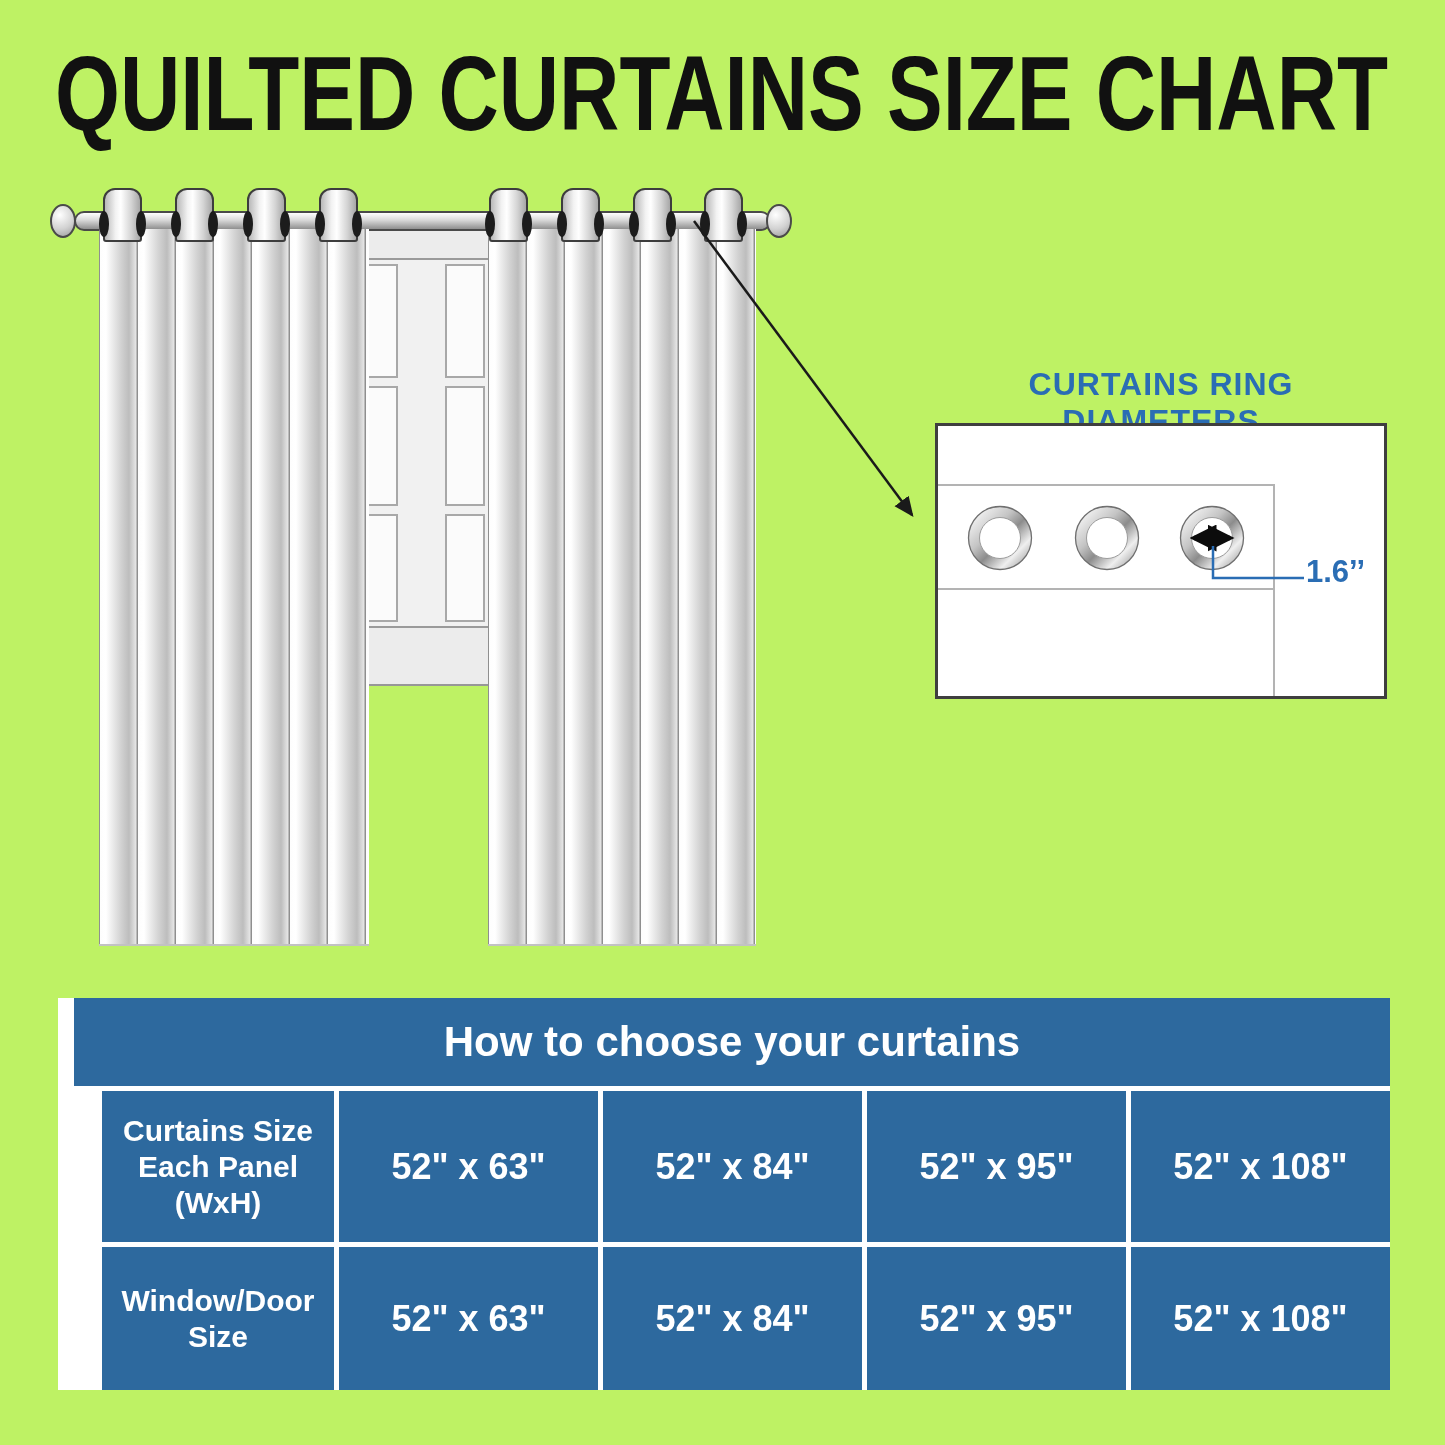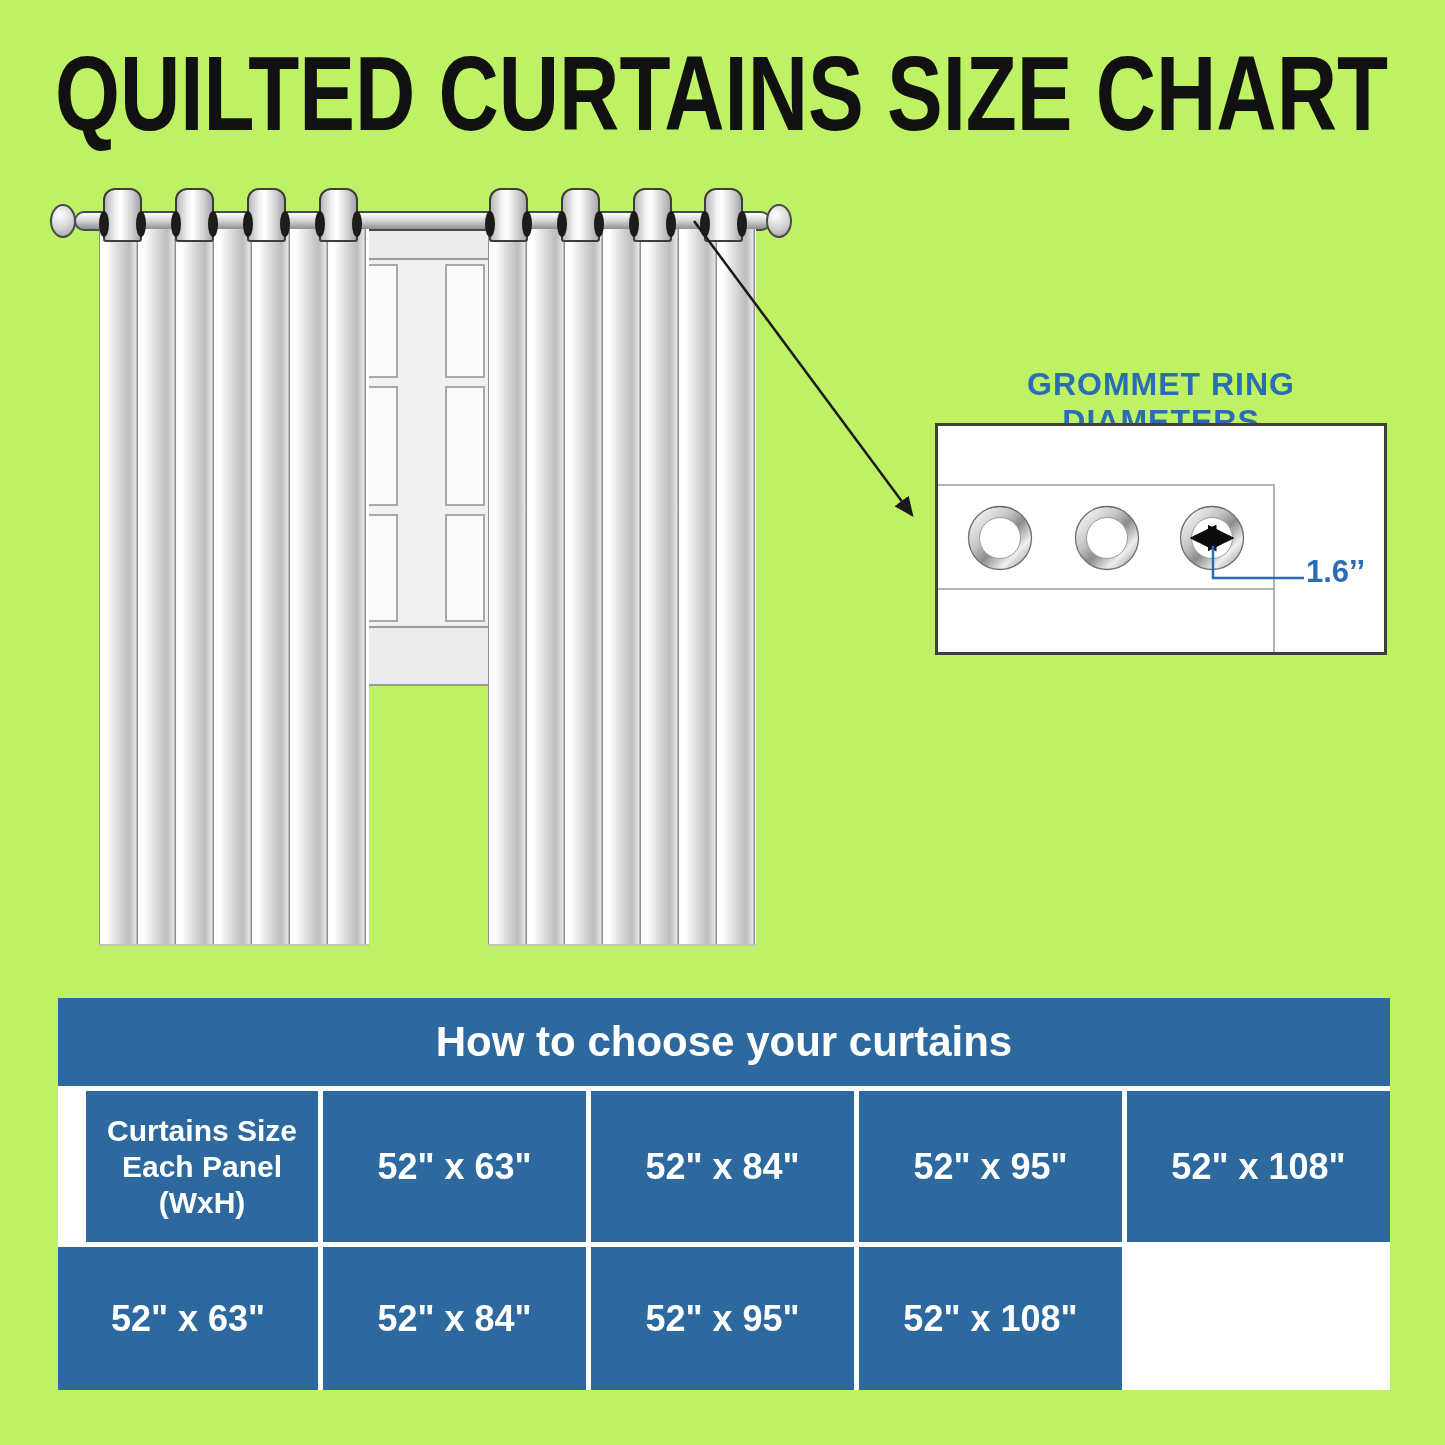--- a/index.html
+++ b/index.html
@@ -54,36 +54,36 @@
        border:2px solid #3d3d3d;border-radius:12px 12px 3px 3px;
        background:linear-gradient(90deg,#b9b9b9 0%,#f2f2f2 30%,#ffffff 45%,#d4d4d4 75%,#a7a7a7 100%);}
   .tab::before,.tab::after{content:"";position:absolute;top:21px;width:10px;height:26px;
        background:#1c1c1c;border-radius:50%;}
   .tab::before{left:-6px;} .tab::after{right:-6px;}
 
   
   .callout-heading{position:absolute;left:933px;top:366px;width:456px;
        text-align:center;font-size:32px;font-weight:bold;letter-spacing:1px;
        color:var(--accent);}
-  .callout-box{position:absolute;left:935px;top:423px;width:452px;height:232px;
+  .callout-box{position:absolute;left:935px;top:423px;width:452px;height:276px;
        border:3px solid #3f3f3f;background:#ffffff;}
   .fabric-band{position:absolute;left:0;top:58px;width:337px;height:106px;
        border:2px solid #b3b3b3;border-left:none;background:#fff;}
   .fabric-lower{position:absolute;left:0;top:164px;width:337px;bottom:0;
        border-right:2px solid #b3b3b3;}
   .grommet-svg{position:absolute;inset:0;}
   .measure-label{position:absolute;left:368px;top:128px;font-size:31px;
        font-weight:bold;color:var(--accent);}
 
   .pointer-arrow{position:absolute;left:0;top:0;z-index:5;pointer-events:none;}
 
   
   .size-table{position:absolute;left:58px;top:998px;width:1332px;height:392px;
        display:grid;grid-template-columns:260px 1fr 1fr 1fr 1fr;
-       grid-template-rows:88px 151px 143px;gap:5px;background:#ffffff;}
+       grid-template-rows:88px 151px 143px;gap:5px;background:#ffffff;padding-left:16px;}
   .size-table .cell{background:var(--table-blue);color:#ffffff;
        display:flex;align-items:center;justify-content:center;text-align:center;}
   .thead{grid-column:1 / -1;font-size:42px;font-weight:bold;}
   .row-label{font-size:30px;font-weight:bold;line-height:1.2;white-space:pre-line;margin-left:28px;}
   .size-val{font-size:36px;font-weight:bold;}
 </style>
 </head>
 <body>
 
 <div class="page">
@@ -124,21 +124,21 @@
 
   <svg class="pointer-arrow" width="1445" height="1445" viewBox="0 0 1445 1445">
     <defs>
       <marker id="ah" markerWidth="10" markerHeight="10" refX="7" refY="3.5" orient="auto">
         <polygon points="0,0 8,3.5 0,7" fill="#1a1a1a"></polygon>
       </marker>
     </defs>
     <line x1="694" y1="221" x2="912" y2="515" stroke="#1a1a1a" stroke-width="2.5" marker-end="url(#ah)"></line>
   </svg>
 
-  <div class="callout-heading">GROMMET RING DIAMETERS</div>
+  <div class="callout-heading">CURTAINS RING DIAMETERS</div>
 
   <div class="callout-box">
     <div class="fabric-band"></div>
     <div class="fabric-lower"></div>
 
     <svg class="grommet-svg" width="446" height="270" viewBox="0 0 446 270">
       <defs>
         <linearGradient id="metal" x1="0" y1="0" x2="1" y2="1">
           <stop offset="0" stop-color="#f8f8f8"></stop>
           <stop offset="0.35" stop-color="#c4c4c4"></stop>
@@ -180,19 +180,21 @@
     <div class="cell thead">How to choose your curtains</div>
 
     <div class="cell row-label">Curtains Size
 Each Panel
 (WxH)</div>
     <div class="cell size-val">52" x 63"</div>
     <div class="cell size-val">52" x 84"</div>
     <div class="cell size-val">52" x 95"</div>
     <div class="cell size-val">52" x 108"</div>
 
+    <div class="cell row-label">Window/Door
+Size</div>
     <div class="cell size-val">52" x 63"</div>
     <div class="cell size-val">52" x 84"</div>
     <div class="cell size-val">52" x 95"</div>
     <div class="cell size-val">52" x 108"</div>
   </div>
 
 </div>
 
 </body></html>

